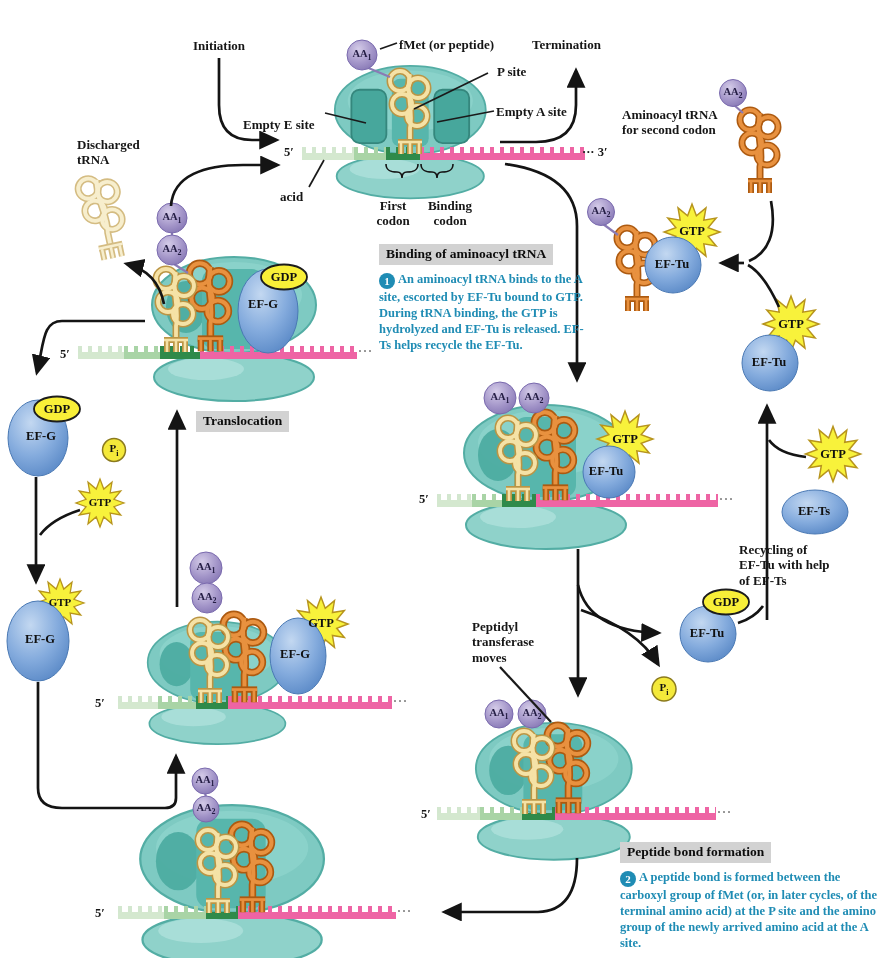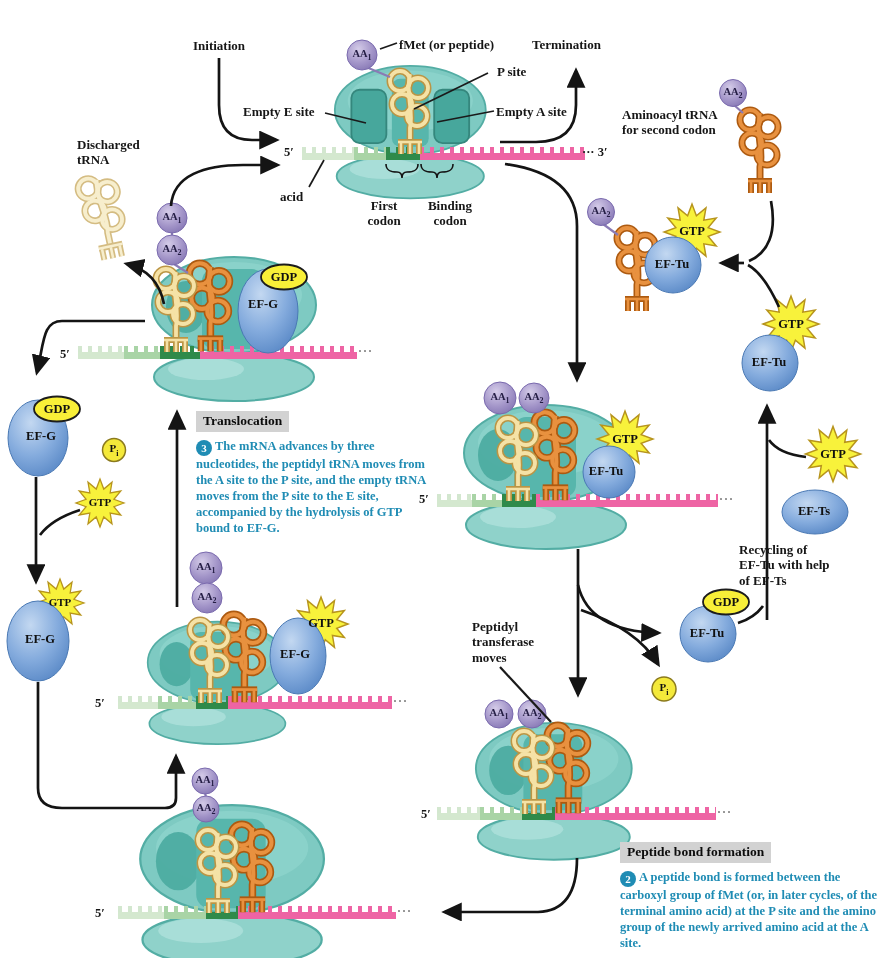--- a/index.html
+++ b/index.html
@@ -345,25 +345,25 @@
   <g>
     <path class="brace" transform="translate(386,151)" d="M0,0 C0,7 5,8 11,8 C14,8 16,10 16,14 C16,10 18,8 21,8 C27,8 32,7 32,0"></path>
     <path class="brace" transform="translate(421,151)" d="M0,0 C0,7 5,8 11,8 C14,8 16,10 16,14 C16,10 18,8 21,8 C27,8 32,7 32,0"></path>
   </g>
 </svg>
 
 <div class="lbl" style="left:193px;top:25px">Initiation</div>
 <div class="lbl" style="left:399px;top:24px">fMet (or peptide)</div>
 <div class="lbl" style="left:532px;top:24px">Termination</div>
 <div class="lbl" style="left:497px;top:51px">P site</div>
-<div class="lbl" style="left:243px;top:91px">Empty E site</div>
+<div class="lbl" style="left:243px;top:104px">Empty E site</div>
 <div class="lbl" style="left:496px;top:91px">Empty A site</div>
 <div class="lbl" style="left:280px;top:176px">acid</div>
 
-<div class="lbl cent" style="left:384px;top:185px">
+<div class="lbl cent" style="left:393px;top:185px">
   <div>First</div>
       <div>codon</div>
 </div>
 <div class="lbl cent" style="left:450px;top:185px">
   <div>Binding</div>
       <div>codon</div>
 </div>
 
 <div class="lbl" style="left:622px;top:94px">
   <div>Aminoacyl tRNA</div>
@@ -391,23 +391,26 @@
 <div class="prime" style="left:95px;top:683px">5′</div>
 <div class="prime" style="left:421px;top:794px">5′</div>
 <div class="prime" style="left:95px;top:893px">5′</div>
 
 <div class="dots" style="left:358px;top:331px">···</div>
 <div class="dots" style="left:719px;top:479px">···</div>
 <div class="dots" style="left:393px;top:681px">···</div>
 <div class="dots" style="left:717px;top:792px">···</div>
 <div class="dots" style="left:397px;top:891px">···</div>
 
+<div class="block" style="left:379px;top:231px;width:206px">
+  <div class="hdr">Binding of aminoacyl tRNA</div>
+  <div class="body"><span class="stepnum">1</span><span>An aminoacyl tRNA binds to the A site, escorted by EF-Tu bound to GTP. During tRNA binding, the GTP is hydrolyzed and EF-Tu is released. EF-Ts helps recycle the EF-Tu.</span></div>
+</div>
 <div class="block" style="left:196px;top:398px;width:236px">
   <div class="hdr">Translocation</div>
-  <div class="body"><span class="stepnum">3</span><span>The mRNA advances by three nucleotides, the peptidyl tRNA moves from the A site to the P site, and the empty tRNA moves from the P site to the E site, accompanied by the hydrolysis of GTP bound to EF-G.</span></div>
 </div>
 <div class="block" style="left:620px;top:829px;width:263px">
   <div class="hdr">Peptide bond formation</div>
   <div class="body"><span class="stepnum">2</span><span>A peptide bond is formed between the carboxyl group of fMet (or, in later cycles, of the terminal amino acid) at the P site and the amino group of the newly arrived amino acid at the A site.</span></div>
 </div>
 
 <div class="mol" style="left:692px;top:218px">GTP</div>
 <div class="mol" style="left:791px;top:311px">GTP</div>
 <div class="mol" style="left:833px;top:441px">GTP</div>
 <div class="mol" style="left:625px;top:426px">GTP</div>

